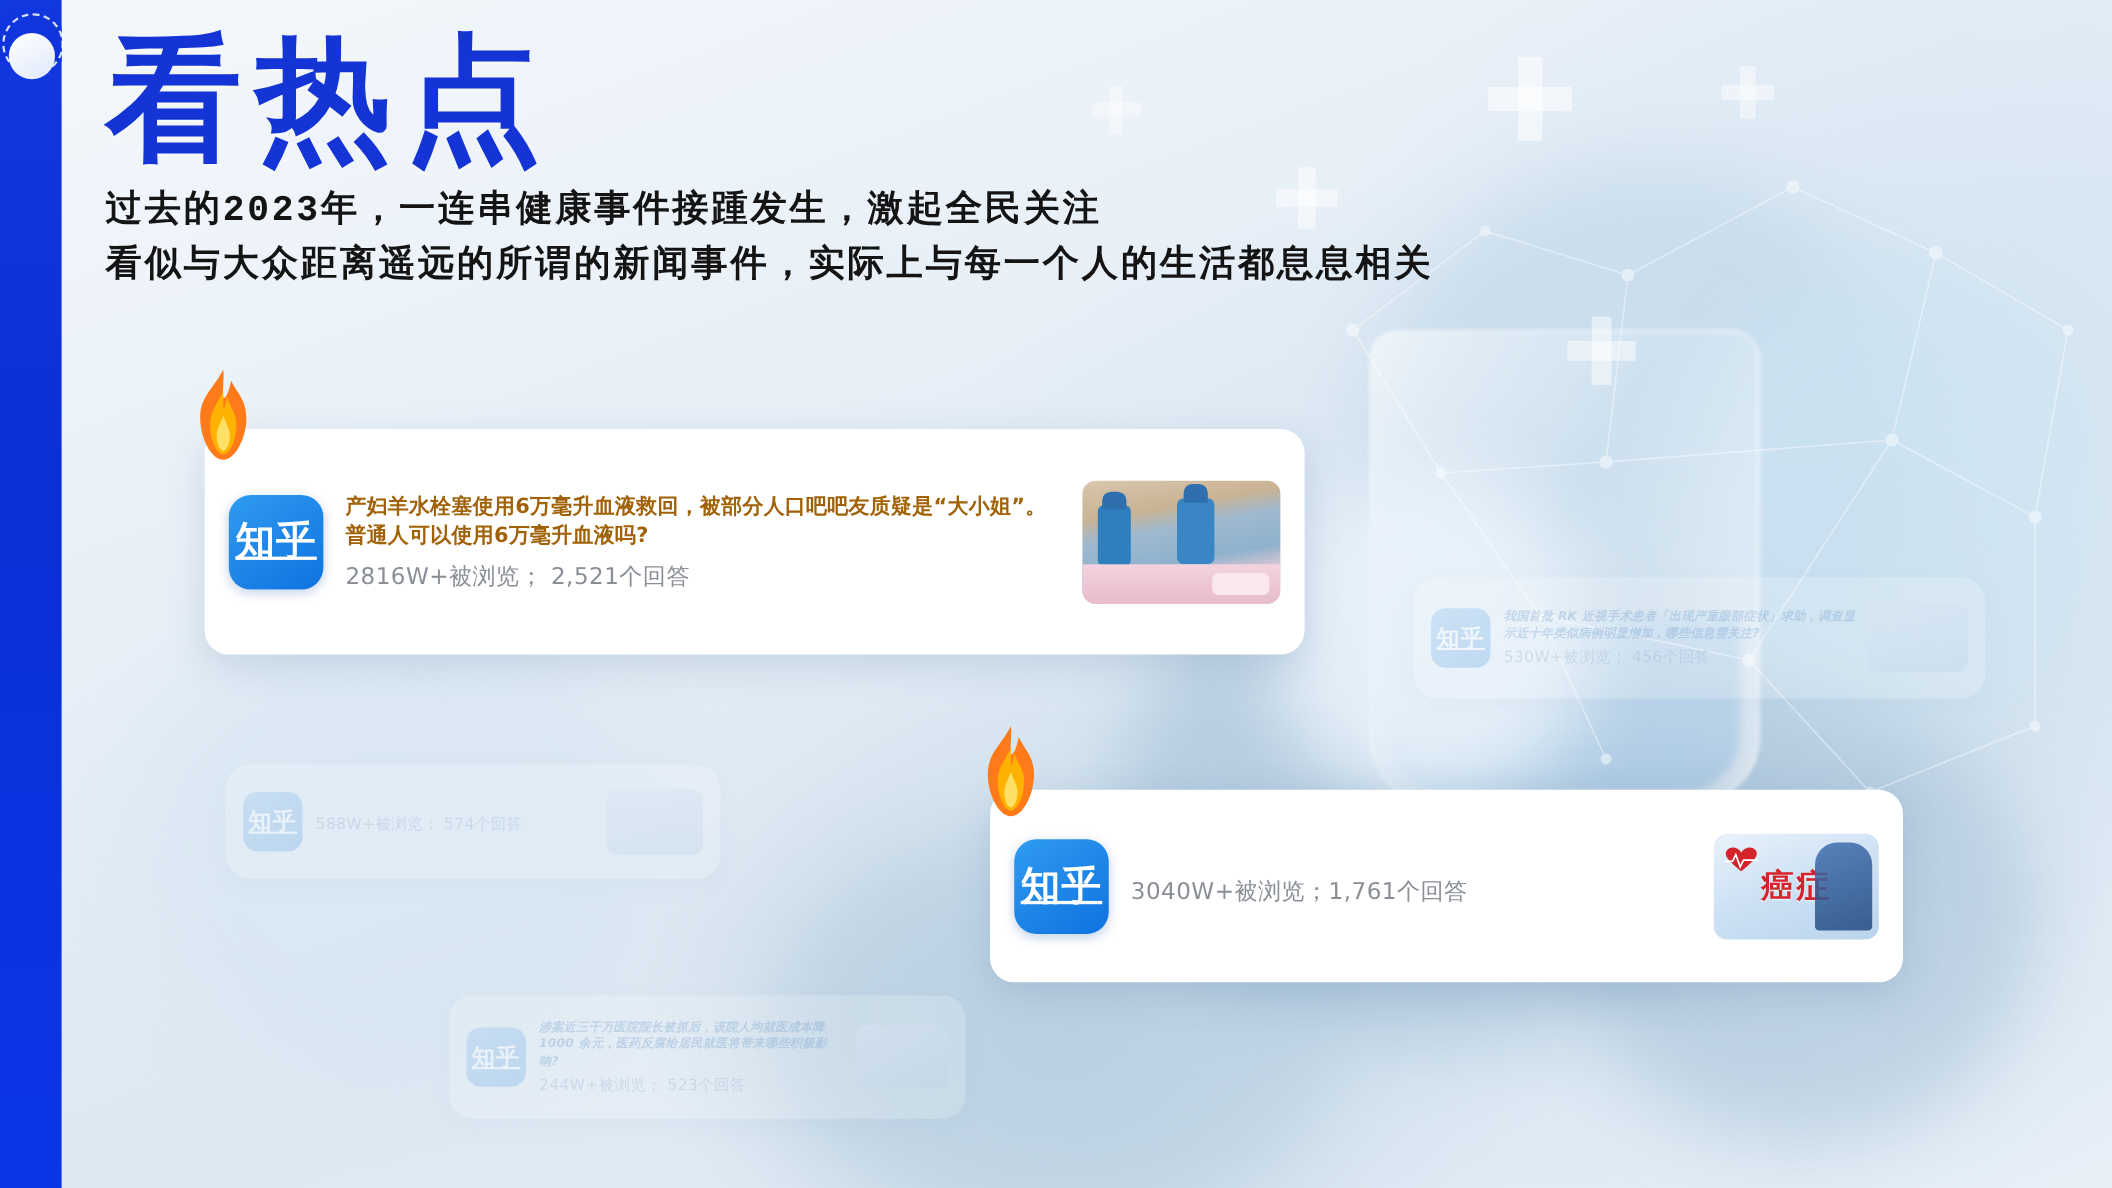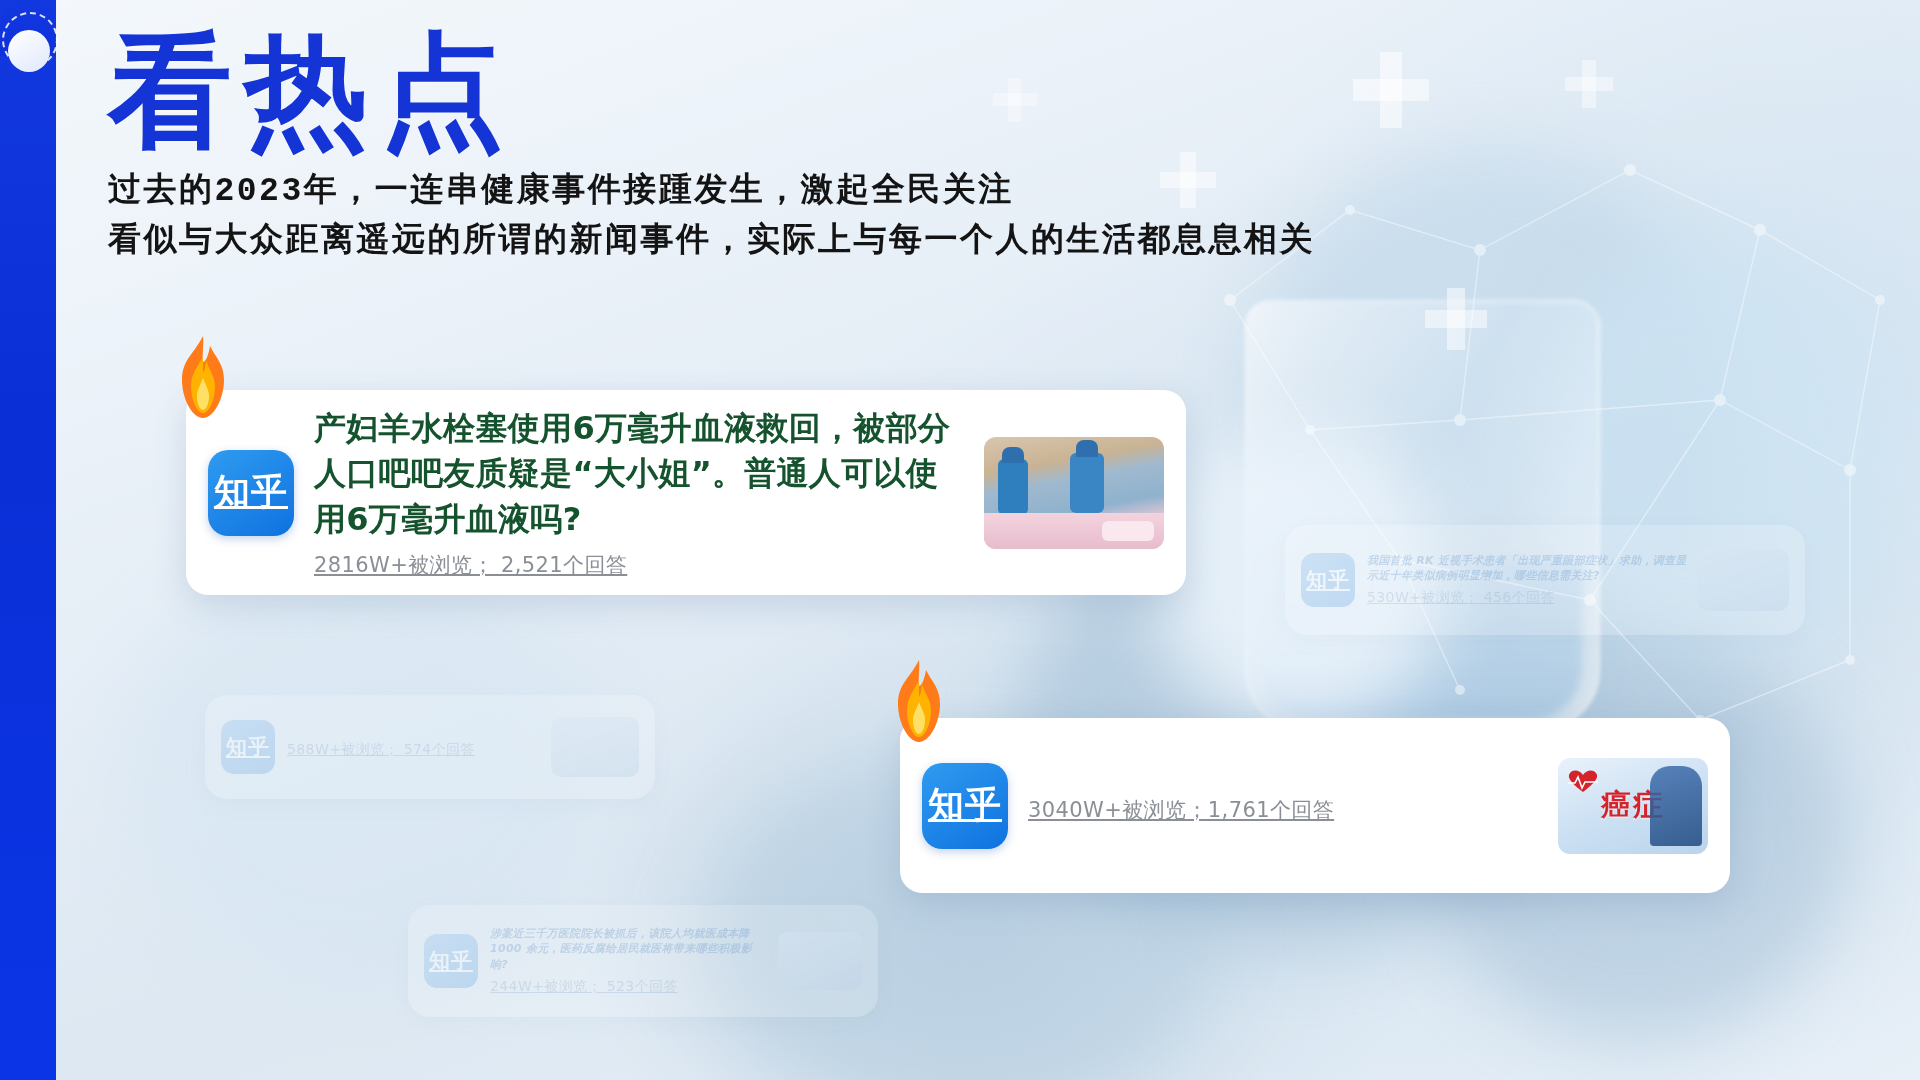--- a/index.html
+++ b/index.html
@@ -76,21 +76,21 @@
   #leftbar .dot{
     position:absolute; left:8px; top:30px; width:42px; height:42px; border-radius:50%;
     background:linear-gradient(150deg,#ffffff,#dfe8fb);
   }
   #leftbar .ring{
     position:absolute; left:2px; top:12px; width:56px; height:56px; border-radius:50%;
     border:2px dashed rgba(255,255,255,.85);
   }
 
   
-  #headline{ position:absolute; left:108px; top:26px; }
+  #headline{ position:absolute; left:96px; top:26px; }
   .kv-title{
     font-family:"DejaVu Sans","Liberation Sans",sans-serif;
     font-size:124px; font-weight:bold; color:#1434d6;
     letter-spacing:12px; line-height:1.05;
     text-shadow:0 2px 0 rgba(255,255,255,.35);
   }
   .sub{
     margin-top:12px;
     font-family:Liberation Mono, monospace;
     font-size:33px; font-weight:bold; color:#141414;
@@ -126,28 +126,28 @@
     background:linear-gradient(145deg,#bcd8f2,#a9cdee);
     color:rgba(255,255,255,.85);
     box-shadow:none;
   }
   .flame{
     position:absolute; width:62px; height:86px; pointer-events:none;
   }
   .body{ flex:1 1 auto; padding:0 18px 0 20px; min-width:0; }
   .q-title{
     font-family:"DejaVu Sans","Liberation Sans",sans-serif;
-    font-size:32px; font-weight:bold; color:#14532d;
+    font-size:19px; font-weight:bold; color:#a16207;
     line-height:1.42; letter-spacing:.3px;
   }
   .card.ghost .q-title{ color:rgba(120,160,205,.55); font-size:11px; line-height:1.4;font-style:italic; }
   .q-meta{
     margin-top:9px;
     font-family:"DejaVu Sans","Liberation Sans",sans-serif;
-    font-size:21px; color:#8a8f96; letter-spacing:.4px;text-decoration:underline;
+    font-size:21px; color:#8a8f96; letter-spacing:.4px;
   }
   .card.ghost .q-meta{ color:rgba(150,175,205,.5); font-size:14px; margin-top:6px; }
   .thumb{
     flex:0 0 auto; border-radius:12px; overflow:hidden;
     position:relative;
   }
 
   
   .thumb-or{
     width:180px;height:112px;

